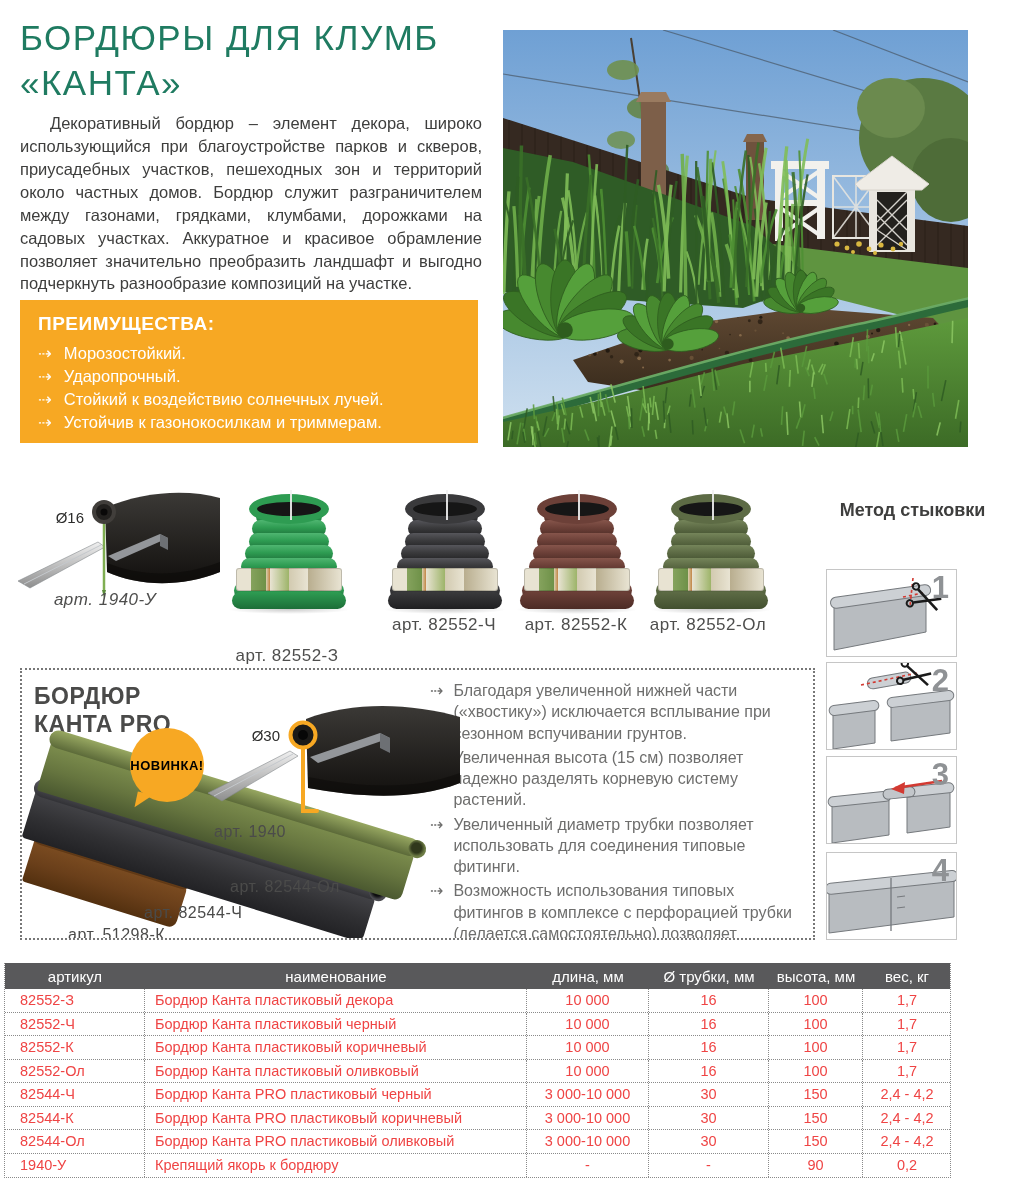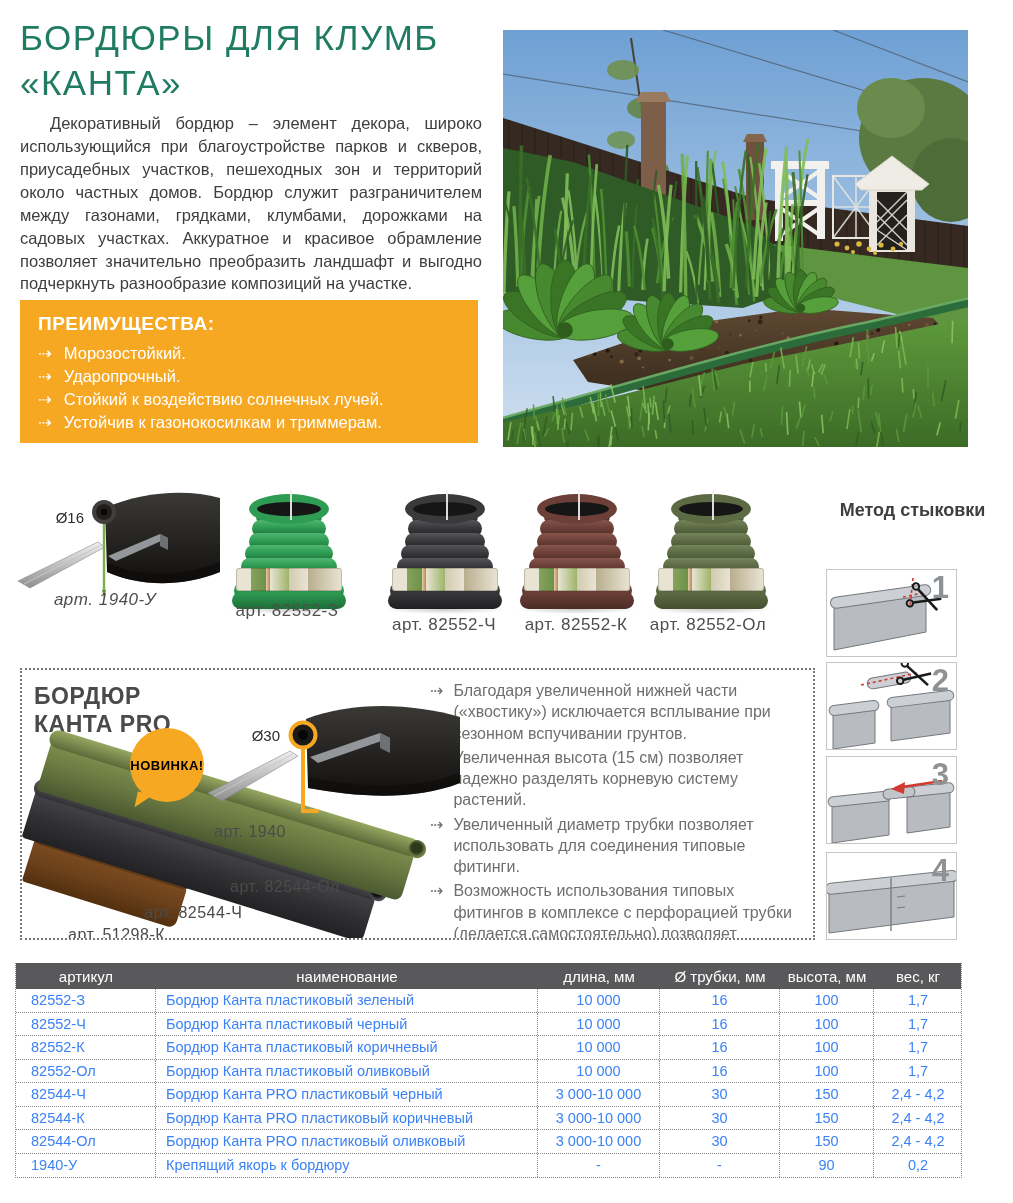--- a/index.html
+++ b/index.html
@@ -66,27 +66,27 @@
   .strip{position:absolute;}
   .strip .body{position:absolute;inset:0;border-radius:3px 8px 8px 3px;}
   .strip .tube{position:absolute;left:-3px;right:-3px;top:-12px;height:18px;border-radius:9px;}
   .strip .tend{position:absolute;right:-10px;top:-12px;width:18px;height:18px;border-radius:50%;}
   .pro-art{position:absolute;font-size:16px;color:#4B4B4A;letter-spacing:.5px;white-space:nowrap;}
   .feat{position:absolute;left:408px;top:10px;width:374px;}
   .feat li{display:flex;gap:10px;color:#6E6E6D;font-size:16px;line-height:1.33;margin-bottom:3px;}
   .feat .arr{flex:0 0 auto;color:#6E6E6D;}
 
   
-  .tbl{position:absolute;left:15px;top:963px;width:947px;border:1px dotted #8a8a8a;border-top:none;}
+  .tbl{position:absolute;left:4px;top:963px;width:947px;border:1px dotted #8a8a8a;border-top:none;}
   .trow,.thead{display:grid;grid-template-columns:140px 382px 122px 120px 94px 88px;}
   .thead{background:var(--hdr);height:26px;}
   .thead .cell{color:#fff;font-size:15px;display:flex;align-items:center;justify-content:center;}
   .trow{height:23.5px;border-bottom:1px dotted #8a8a8a;}
   .trow:last-child{border-bottom:none;}
-  .trow .cell{font-size:14.5px;color:#3b82f6;display:flex;align-items:center;justify-content:center;
+  .trow .cell{font-size:14.5px;color:#ef4444;display:flex;align-items:center;justify-content:center;
       border-right:1px dotted #8a8a8a;}
   .trow .cell:last-child{border-right:none;}
   .trow .cell.c0{justify-content:flex-start;padding-left:15px;}
   .trow .cell.c1{justify-content:flex-start;padding-left:10px;}
 </style>
 </head>
 <body>
 
 <div class="page">
 
@@ -816,21 +816,21 @@
         <div class="cell">артикул</div>
         <div class="cell">наименование</div>
         <div class="cell">длина, мм</div>
         <div class="cell">Ø трубки, мм</div>
         <div class="cell">высота, мм</div>
         <div class="cell">вес, кг</div>
       </div>
     <div id="tbl-body">
         <div class="trow">
           <div class="cell c0">82552-З</div>
-          <div class="cell c1">Бордюр Канта пластиковый зеленый</div>
+          <div class="cell c1">Бордюр Канта пластиковый декора</div>
           <div class="cell c2">10 000</div>
           <div class="cell c3">16</div>
           <div class="cell c4">100</div>
           <div class="cell c5">1,7</div>
         </div>
         <div class="trow">
           <div class="cell c0">82552-Ч</div>
           <div class="cell c1">Бордюр Канта пластиковый черный</div>
           <div class="cell c2">10 000</div>
           <div class="cell c3">16</div>
@@ -881,17 +881,17 @@
           <div class="cell c0">1940-У</div>
           <div class="cell c1">Крепящий якорь  к бордюру</div>
           <div class="cell c2">-</div>
           <div class="cell c3">-</div>
           <div class="cell c4">90</div>
           <div class="cell c5">0,2</div>
         </div>
       </div>
   </div>
 
-<div class="cap" style="left: 207px; top: 601px; width: 160px;">арт. 82552-З</div>
+<div class="cap" style="left: 207px; top: 646px; width: 160px;">арт. 82552-З</div>
     <div class="cap" style="left: 364px; top: 615px; width: 160px;">арт. 82552-Ч</div>
     <div class="cap" style="left: 496px; top: 615px; width: 160px;">арт. 82552-К</div>
     <div class="cap" style="left: 628px; top: 615px; width: 160px;">арт. 82552-Ол</div>
   </div>
 
 </body></html>

